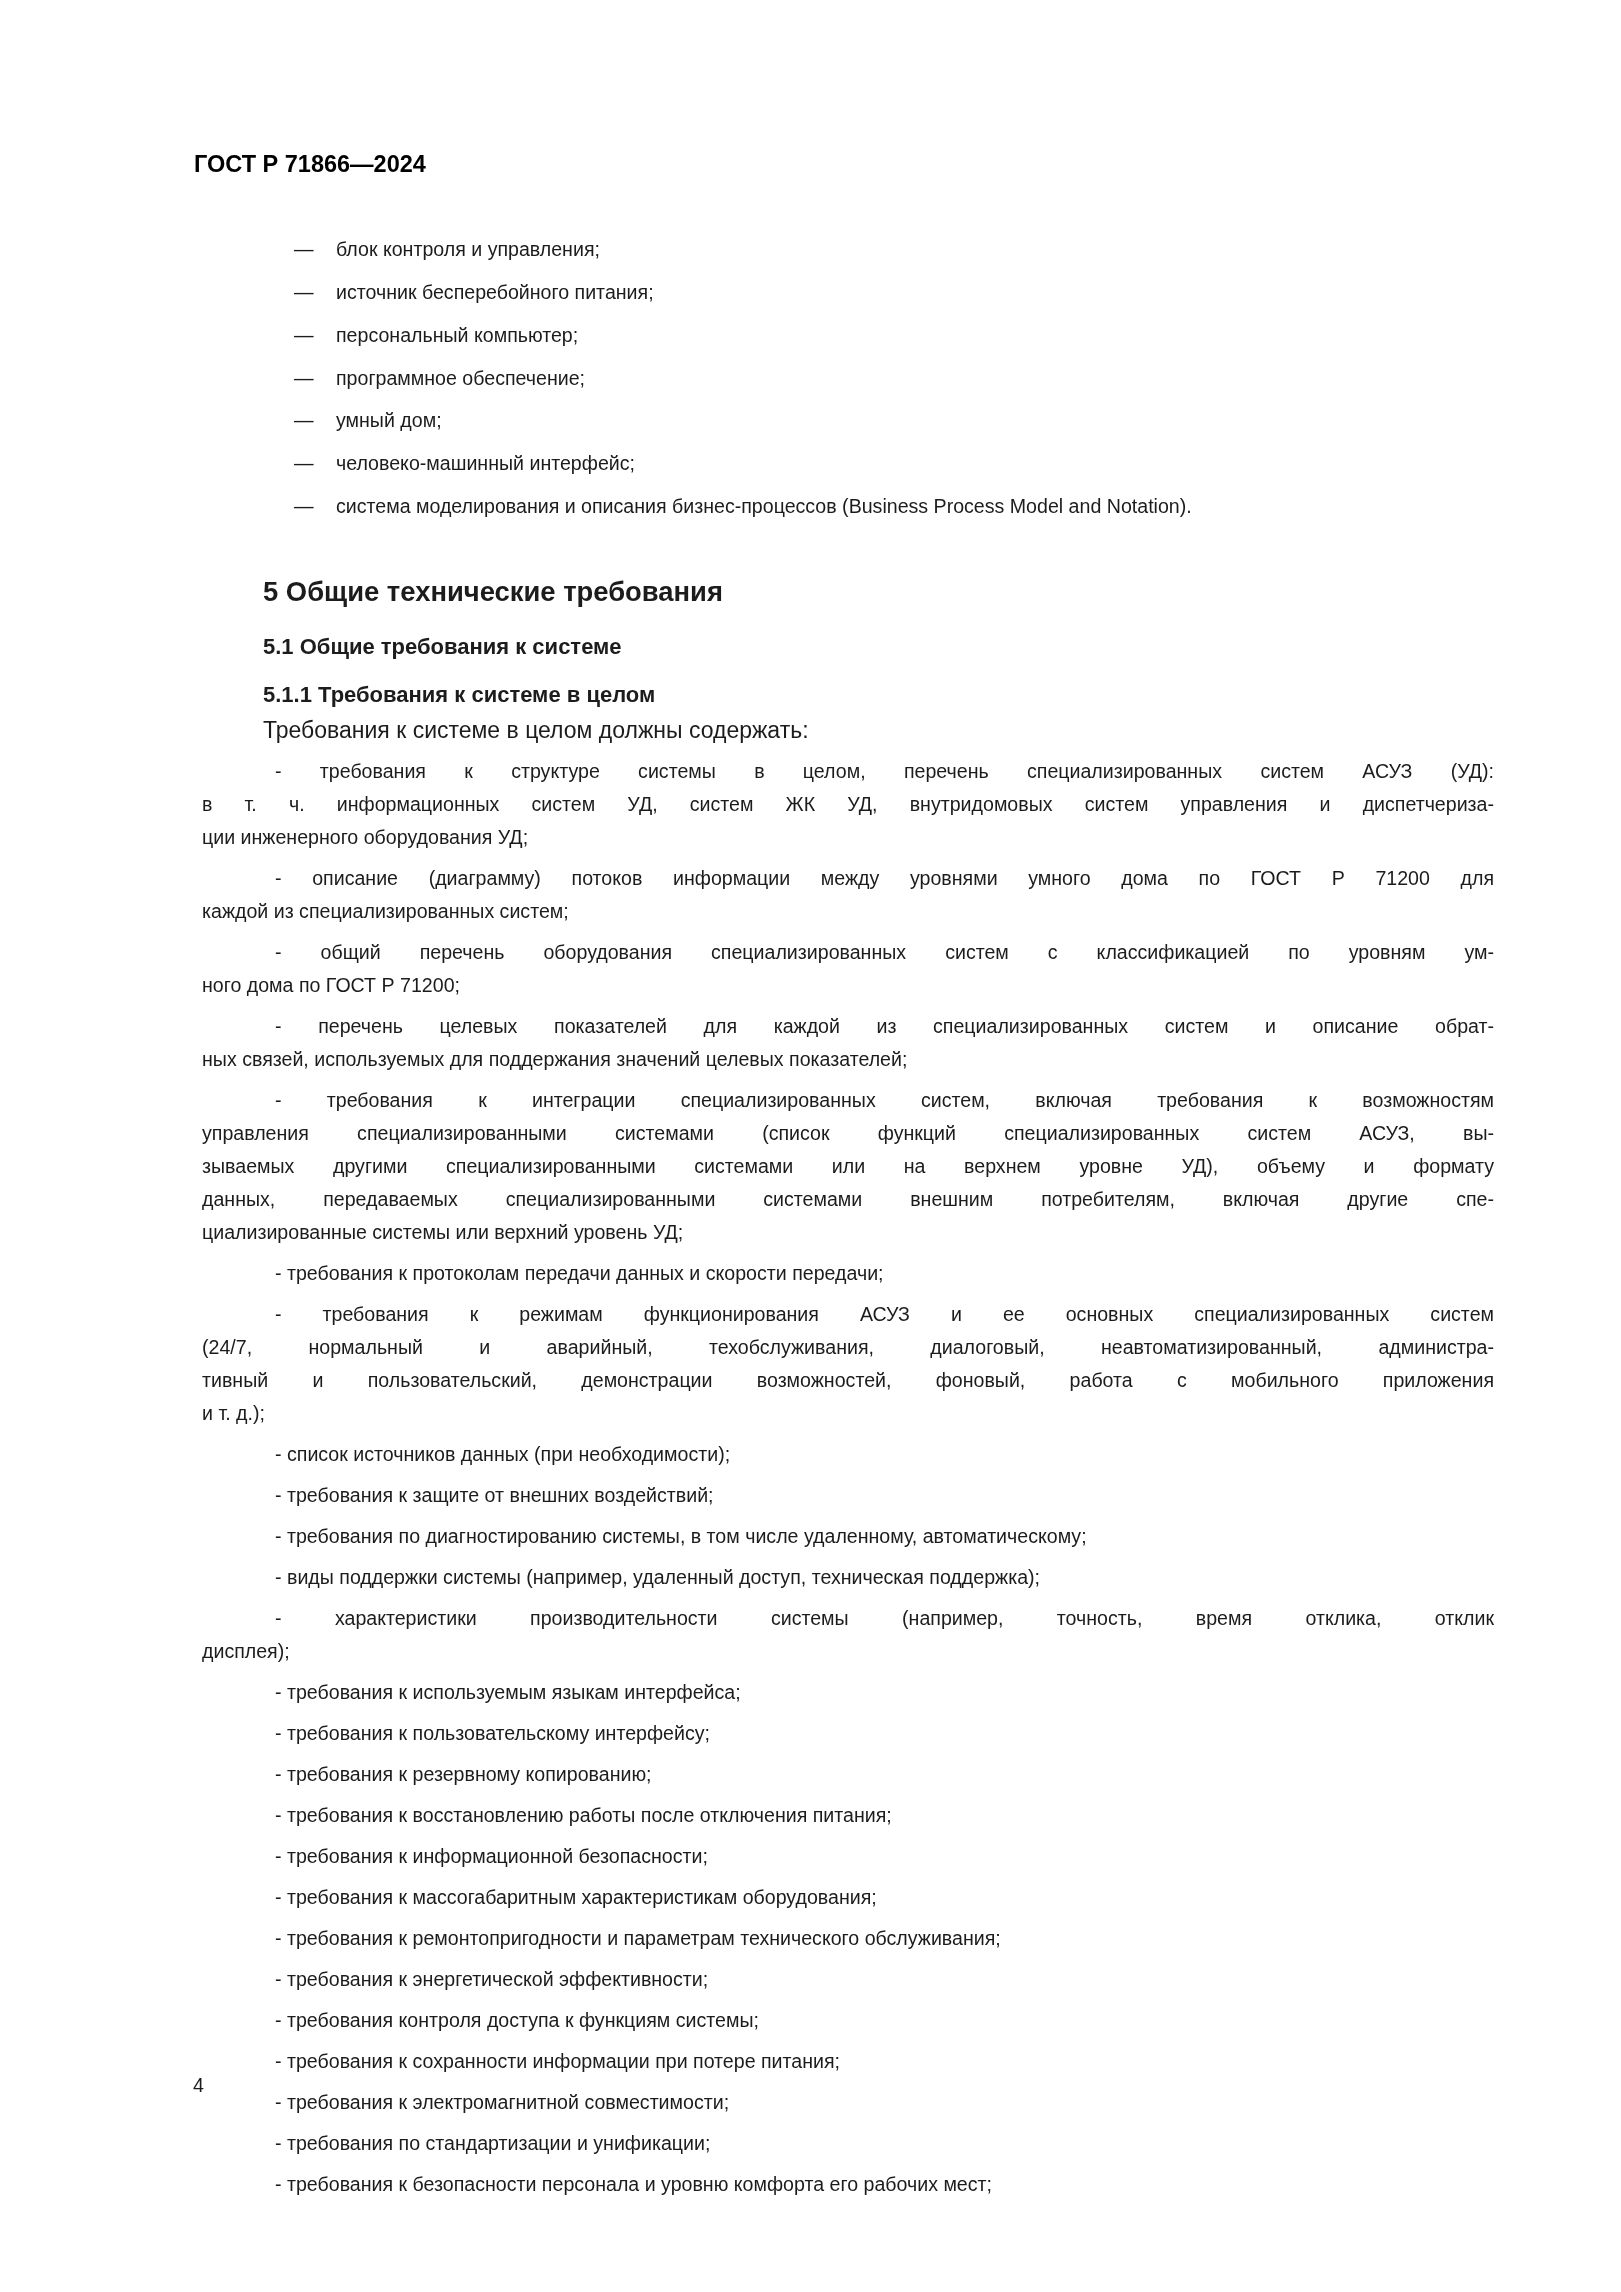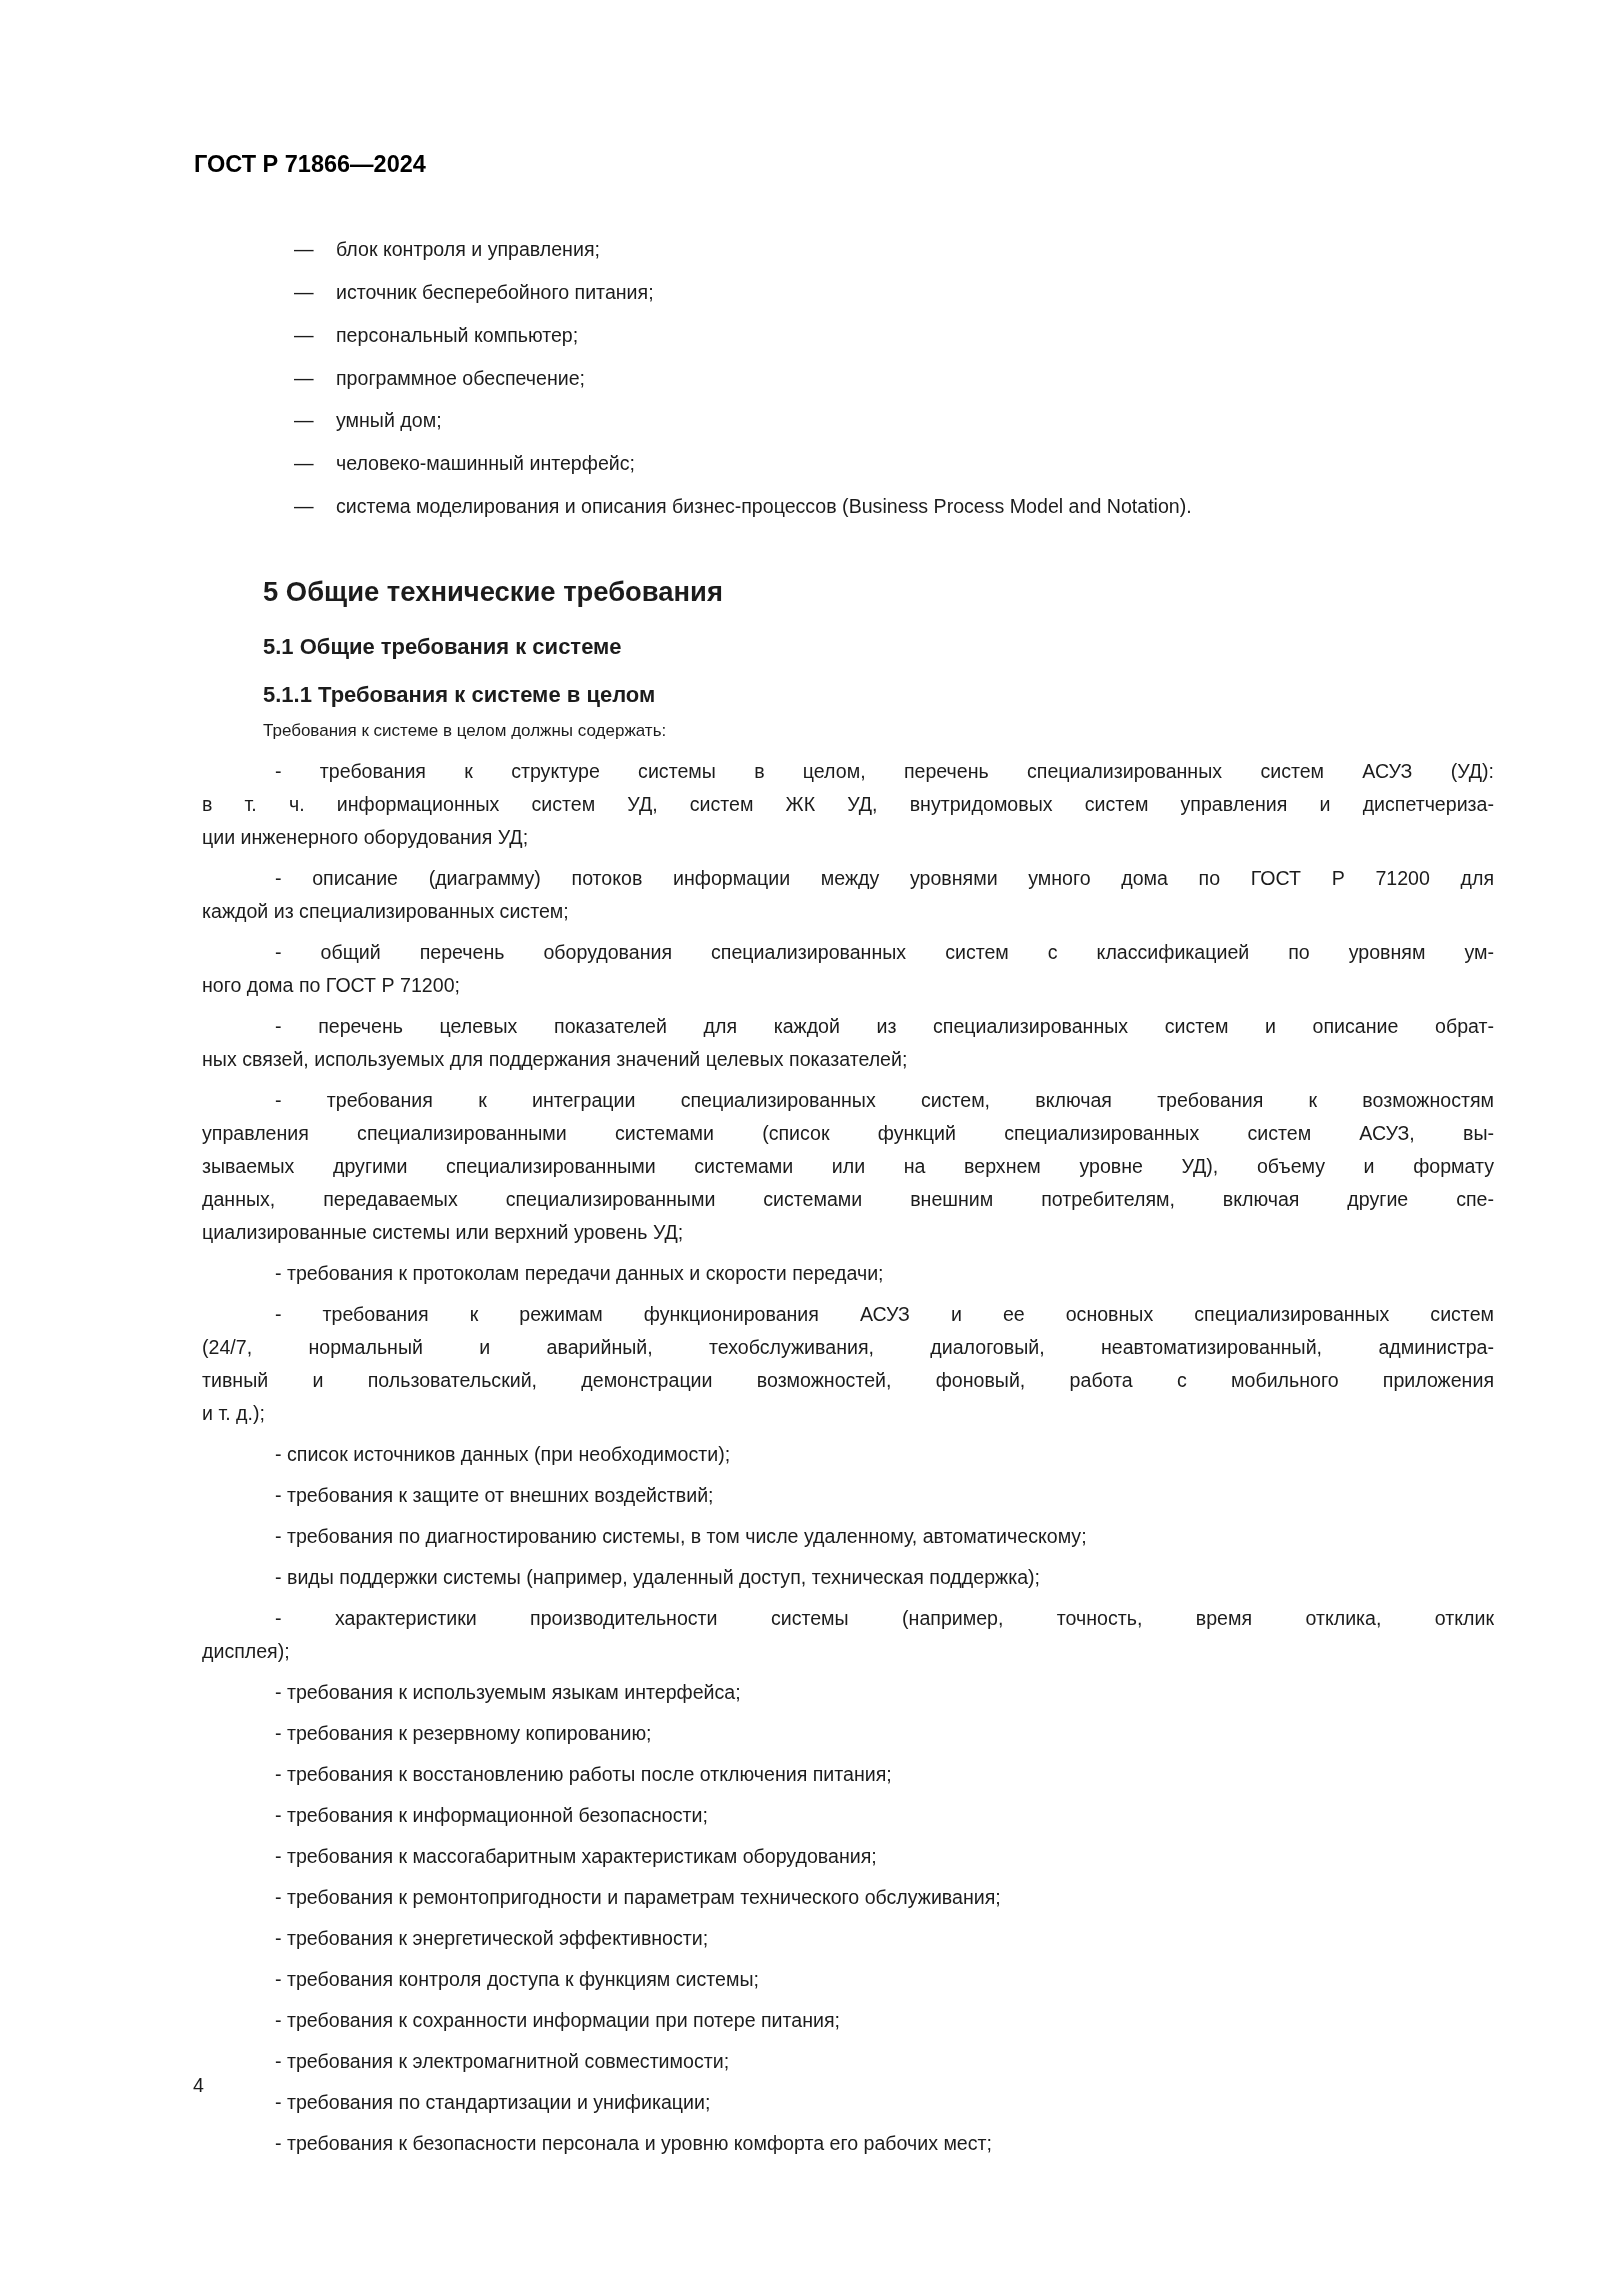--- a/index.html
+++ b/index.html
@@ -6,21 +6,21 @@
   body { width: 1621px; height: 2293px; position: relative; overflow: hidden;
          font-family: "Liberation Sans", sans-serif; color: #1c1c1c; }
   .abs { position: absolute; white-space: nowrap; }
   .doc-header { left: 194px; top: 151px; font-size: 23.5px; font-weight: bold; line-height: 27.4px; color: #000000; }
   .abbr-row { position: absolute; left: 0; height: 29px; font-size: 19.6px; line-height: 29px; }
   .abbr-dash { position: absolute; left: 294px; white-space: nowrap; }
   .abbr-def { position: absolute; left: 336px; white-space: nowrap; }
   .h1 { left: 263px; top: 576px; font-size: 27.4px; font-weight: bold; line-height: 31px; }
   .h2 { left: 263px; top: 633px; font-size: 22px; font-weight: bold; line-height: 27.4px; }
   .h3 { left: 263px; top: 681px; font-size: 22px; font-weight: bold; line-height: 27.4px; }
-  .intro { left: 263px; top: 715px; font-size: 17px; line-height: 31px; }
+  .intro { left: 263px; top: 715px; font-size: 23px; line-height: 31px; }
   .body-block { position: absolute; left: 194px; top: 747px; width: 1308px; }
   .para { margin: 8px; }
   .line { display: block; height: 33px; line-height: 33px; font-size: 19.6px; white-space: nowrap;
           text-align: justify; text-align-last: justify; overflow: hidden; }
   .line.last { text-align-last: left; }
   .line.first { padding-left: 73px; }
   .page-number { left: 193px; top: 2074px; font-size: 19.6px; line-height: 23.5px; }
 </style>
 </head>
 <body>
@@ -117,20 +117,23 @@
       <span class="line first last">- виды поддержки системы (например, удаленный доступ, техническая поддержка);</span>
     </div>
     <div class="para">
       <span class="line first">- характеристики производительности системы (например, точность, время отклика, отклик</span>
       <span class="line last">дисплея);</span>
     </div>
     <div class="para">
       <span class="line first last">- требования к используемым языкам интерфейса;</span>
     </div>
     <div class="para">
+      <span class="line first last">- требования к пользовательскому интерфейсу;</span>
+    </div>
+    <div class="para">
       <span class="line first last">- требования к резервному копированию;</span>
     </div>
     <div class="para">
       <span class="line first last">- требования к восстановлению работы после отключения питания;</span>
     </div>
     <div class="para">
       <span class="line first last">- требования к информационной безопасности;</span>
     </div>
     <div class="para">
       <span class="line first last">- требования к массогабаритным характеристикам оборудования;</span>

